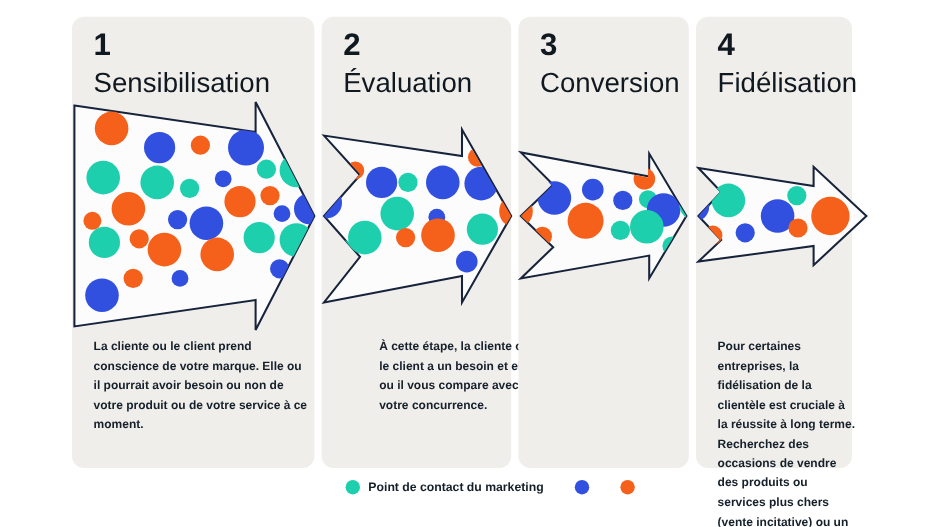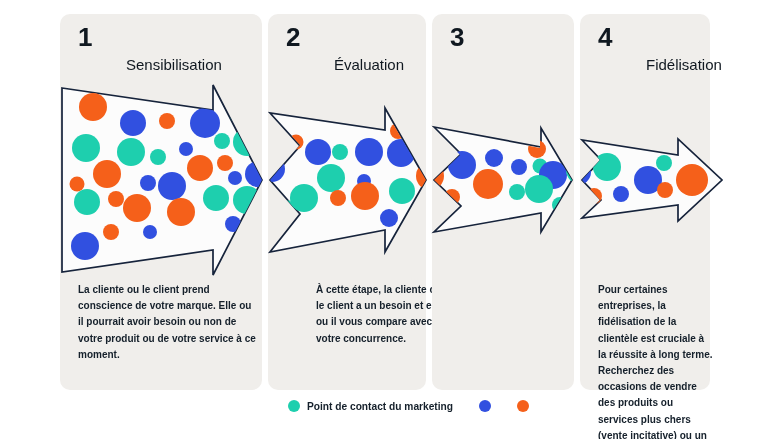--- a/index.html
+++ b/index.html
@@ -25,26 +25,25 @@
     left:18px;top:10px;
     font-size:26px;
     font-weight:bold;
     color:#101820;
     letter-spacing:-0.5px;
     line-height:1;
   }
   .card .ttl{
     position:absolute;
     left:18px;top:43px;
-    font-size:15px;
+    font-size:23px;
     font-weight:normal;
     color:#101820;
     line-height:1.1;
     white-space:nowrap;
-    margin-left:48px;
   }
   .card .body{
     position:absolute;
     left:18px;
     top:268px;
     font-size:10px;
     line-height:1.62;
     color:#15202B;
     font-weight:bold;
   }
@@ -94,20 +93,21 @@
   </div>
 
   <div class="card" id="c2">
     <div class="num">2</div>
     <div class="ttl">Évaluation</div>
     <div class="body">À cette étape, la cliente ou le client a un besoin et elle ou il vous compare avec votre concurrence.</div>
   </div>
 
   <div class="card" id="c3">
     <div class="num">3</div>
+    <div class="ttl">Conversion</div>
   </div>
 
   <div class="card" id="c4">
     <div class="num">4</div>
     <div class="ttl">Fidélisation</div>
     <div class="body">Pour certaines entreprises, la fidélisation de la clientèle est cruciale à la réussite à long terme. Recherchez des occasions de vendre des produits ou services plus chers (vente incitative) ou un produit ou service différent (vente croisée).</div>
   </div>
 
   <svg id="funnel" viewBox="0 0 780 439">
     <defs>

